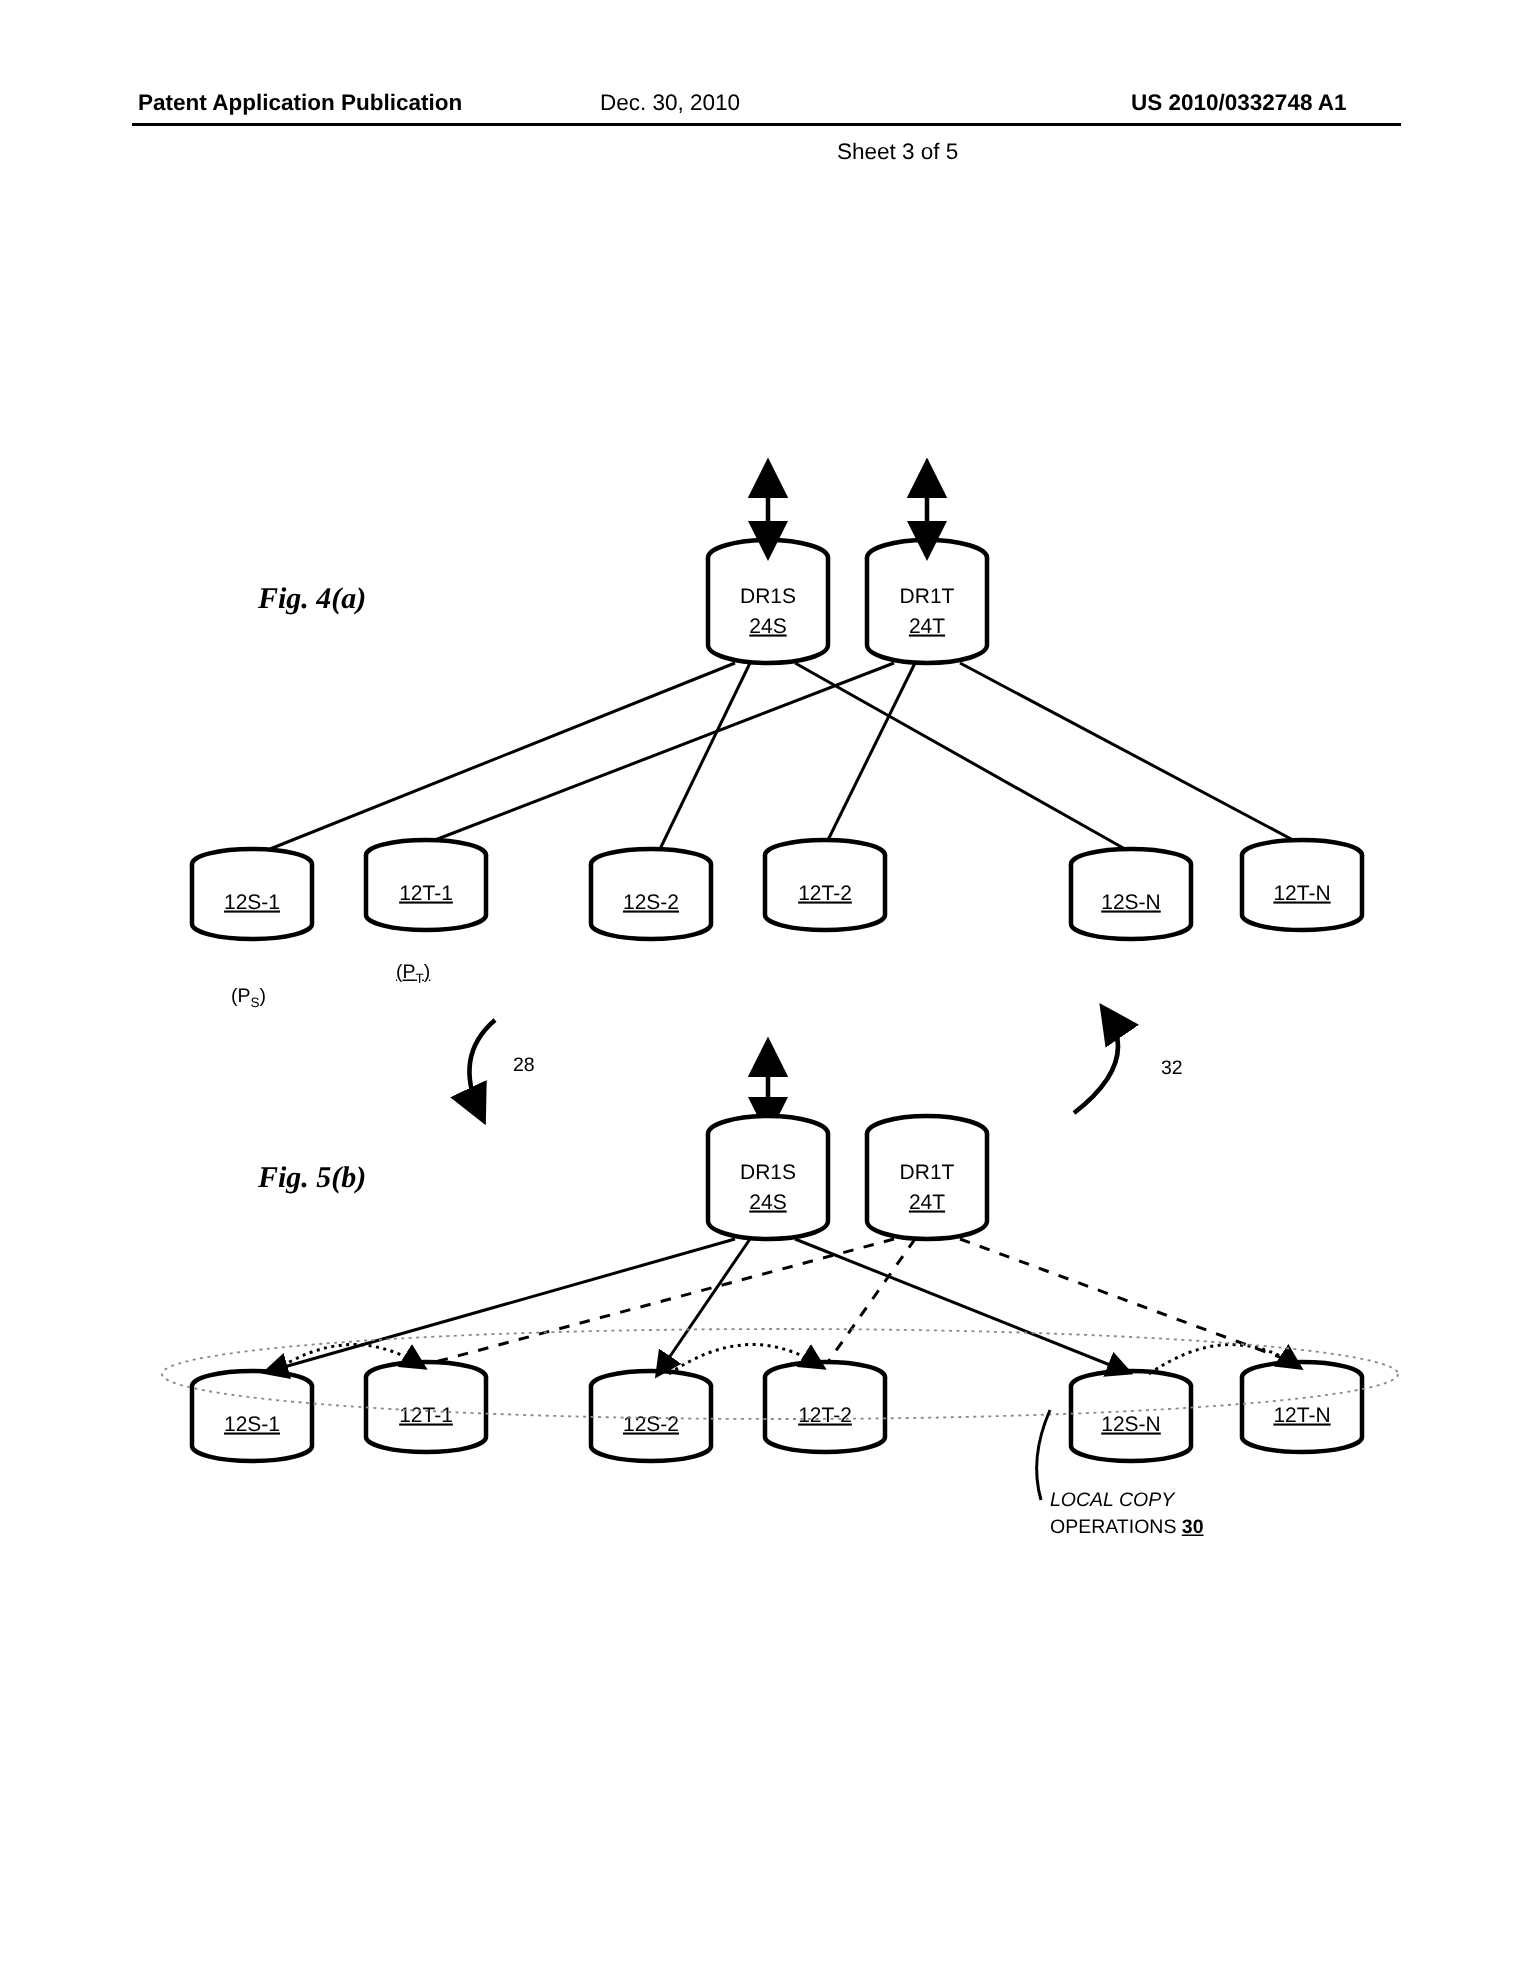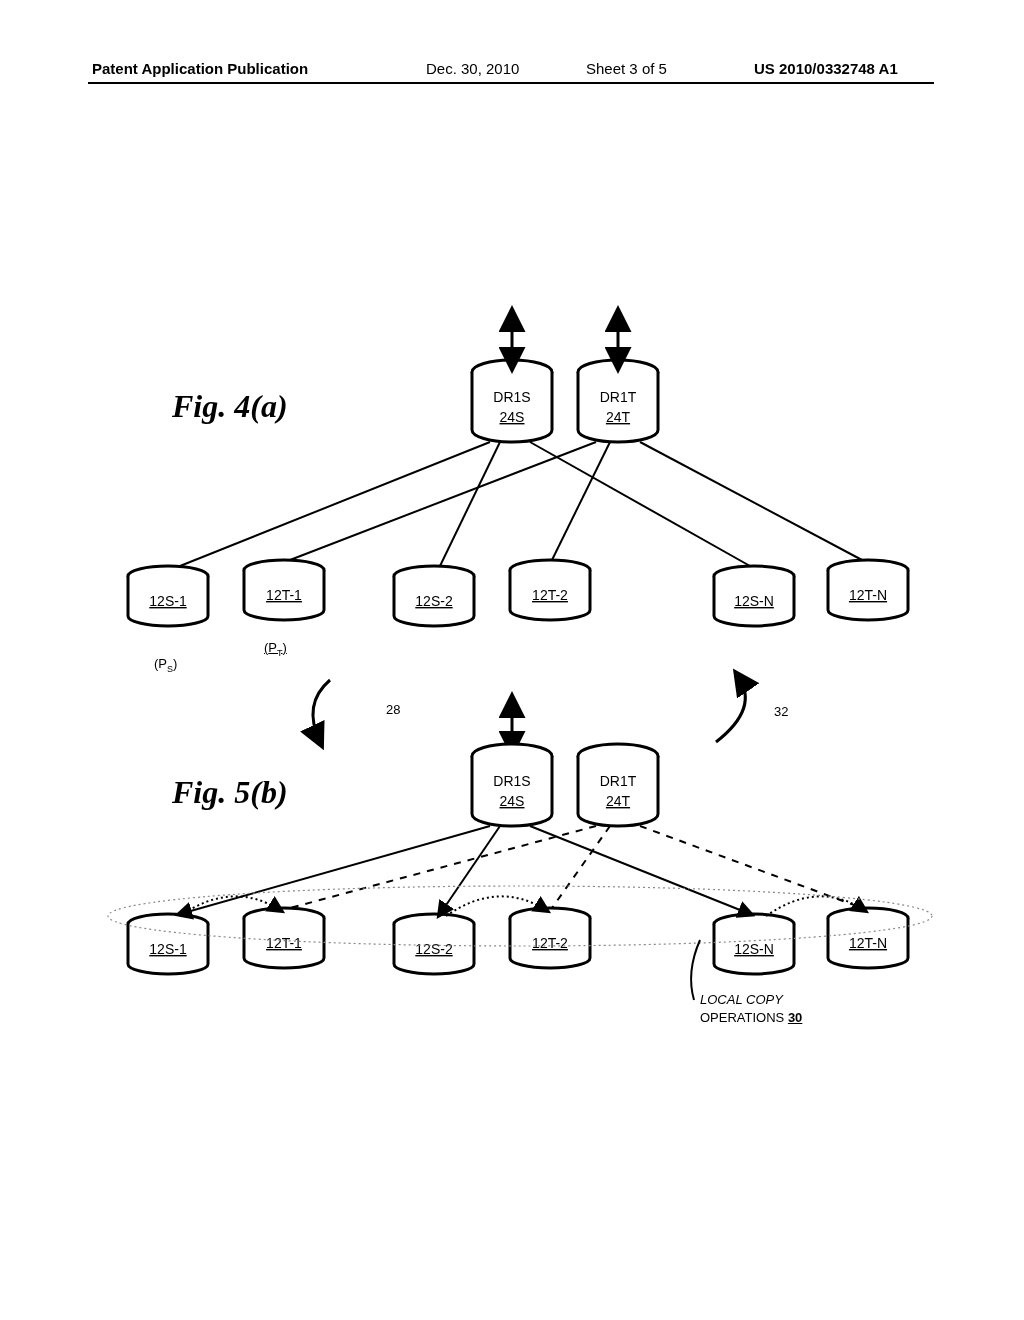--- a/index.html
+++ b/index.html
@@ -23,25 +23,26 @@
     height: 20px;
     font-size: 15px;
   }
   .hdr-left {
     position: absolute;
     left: 92px;
     font-weight: bold;
   }
   .hdr-mid {
     position: absolute;
-    left: 426px;
+    left: 400px;
   }
   .hdr-sheet {
     position: absolute;
-    left: 586px;
+    left: 558px;
+    margin-top: 33px;
   }
   .hdr-pub {
     position: absolute;
     left: 740px;
     font-weight: bold;
     margin-left: 14px;
   }
   .hdr-line {
     position: absolute;
     top: 82px;
@@ -50,21 +51,21 @@
     height: 2px;
     background: #000;
   }
   svg.diagram {
     position: absolute;
     top: 0;
     left: 0;
   }
   .fig-label {
     position: absolute;
-    font-size: 32px;
+    font-size: 20px;
     font-weight: bold;
     font-style: italic;
     font-family: "Times New Roman", serif;
   }
   .small-label {
     position: absolute;
     font-size: 13px;
   }
   .sub {
     font-size: 9px;
@@ -80,21 +81,21 @@
     <span class="hdr-left">Patent Application Publication</span>
     <span class="hdr-mid">Dec. 30, 2010</span>
     <span class="hdr-sheet">Sheet 3 of 5</span>
     <span class="hdr-pub">US 2010/0332748 A1</span>
   </div>
   <div class="hdr-line"></div>
 
   <div class="fig-label" style="left:172px; top:388px;">Fig. 4(a)</div>
   <div class="fig-label" style="left:172px; top:774px;">Fig. 5(b)</div>
 
-  <div class="small-label" style="left:342px; top:702px;margin-left:44px;">28</div>
+  <div class="small-label" style="left:342px; top:702px;">28</div>
   <div class="small-label" style="left:774px; top:692px;margin-top:12px;">32</div>
 
   <div class="small-label" style="left:154px; top:640px;margin-top:16px;">
     (<span>P</span><span class="sub">S</span>)
   </div>
   <div class="small-label" style="left:264px; top:640px;text-decoration:underline;">
     (<span>P</span><span class="sub">T</span>)
   </div>
 
   <div class="small-label" style="left:700px; top:992px;font-style:italic;">LOCAL COPY</div>

